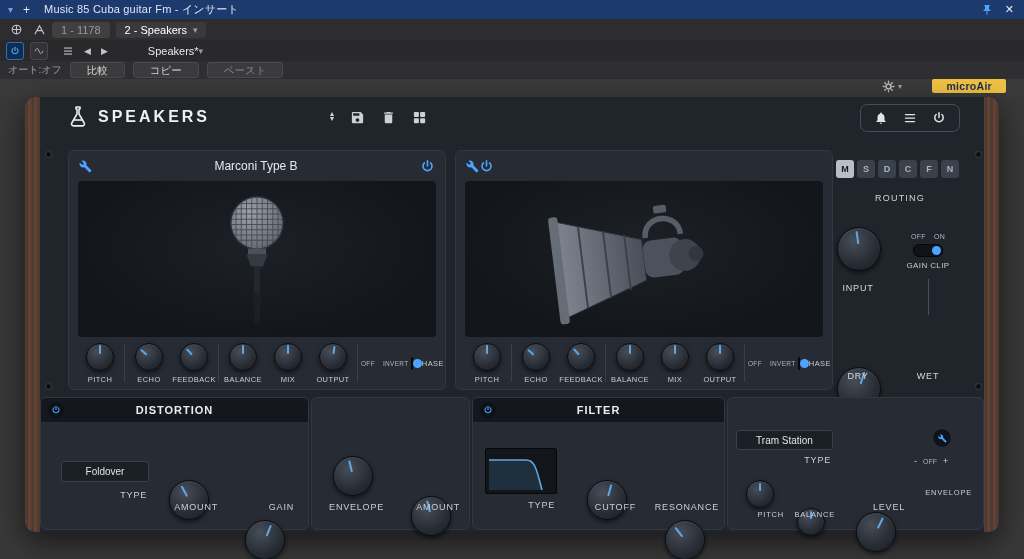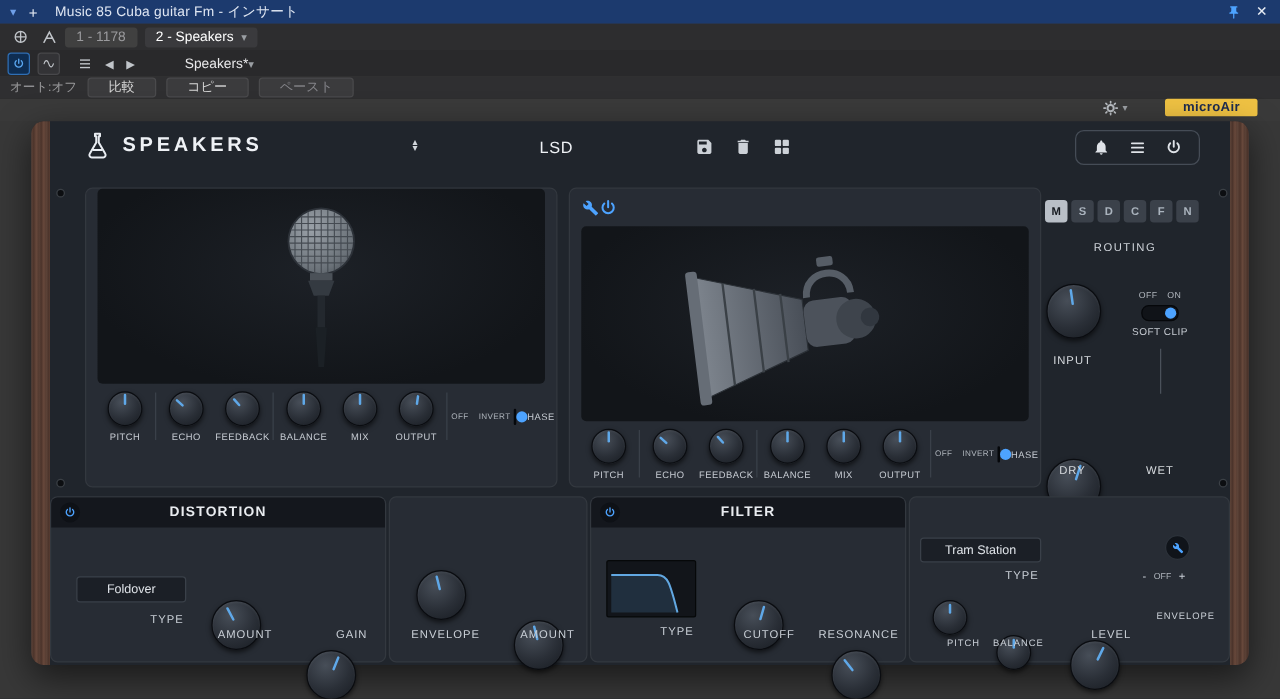--- a/index.html
+++ b/index.html
@@ -276,21 +276,20 @@
   <div class="p-header">
     <svg class="icon p-logo" width="24" height="24">
         <use href="#flask"></use>
       </svg>
     <div class="p-title">SPEAKERS</div>
     <div class="p-center">
       <div class="spinner">
         <span>▴</span>
         <span>▾</span>
       </div>
-      <div class="preset-field">LSD</div>
       <svg class="icon hdr-ic" width="15" height="15">
           <use href="#save"></use>
         </svg>
       <svg class="icon hdr-ic" width="15" height="15">
           <use href="#trash"></use>
         </svg>
       <svg class="icon hdr-ic" width="15" height="15">
           <use href="#dice"></use>
         </svg>
     </div>
@@ -301,20 +300,29 @@
       <svg class="icon" width="14" height="14">
           <use href="#menu"></use>
         </svg>
       <svg class="icon" width="14" height="14">
           <use href="#pwr"></use>
         </svg>
     </div>
   </div>
 
   <div class="module" style="left:43px;top:53px;width:378px;height:240px">
+    <div class="m-header">
+      <svg class="icon wrench" width="13" height="13">
+          <use href="#wrench"></use>
+        </svg>
+      <div class="m-title">Marconi Type B</div>
+      <svg class="icon pwr-ic" width="15" height="15">
+          <use href="#pwr"></use>
+        </svg>
+    </div>
     <div class="spk-display">
       <svg width="120" height="150" viewBox="0 0 140 200">
         <defs>
           <radialGradient id="micGrad" cx="0.35" cy="0.3" r="0.95">
             <stop offset="0" stop-color="#9aa1a8"></stop>
               <stop offset="0.7" stop-color="#6a7178"></stop>
               <stop offset="1" stop-color="#3f454c"></stop>
           </radialGradient>
           <clipPath id="micClip">
               <circle cx="70" cy="52" r="34"></circle>
@@ -484,21 +492,21 @@
     <div class="rk-label" style="left:0;top:126px;width:50px">INPUT</div>
 
     <div class="sc-wrap">
       <div class="tg-labels" style="font-size:7px">
         <span>OFF</span>
         <span>ON</span>
       </div>
       <div class="toggle state-on">
           <div class="dot"></div>
         </div>
-      <div class="klabel" style="font-size:8px">SOFT CLIP</div>
+      <div class="klabel" style="font-size:8px">GAIN CLIP</div>
     </div>
     <div class="sc-line"></div>
 
     <div class="knob k42 abs" style="left:4px;top:166px">
         <div class="pointer" style="transform: rotate(18deg);"></div>
       </div>
     <div class="rk-label" style="left:0;top:214px;width:50px">DRY</div>
     <div class="knob k42 abs" style="left:74px;top:166px">
         <div class="pointer" style="transform: rotate(28deg);"></div>
       </div>

